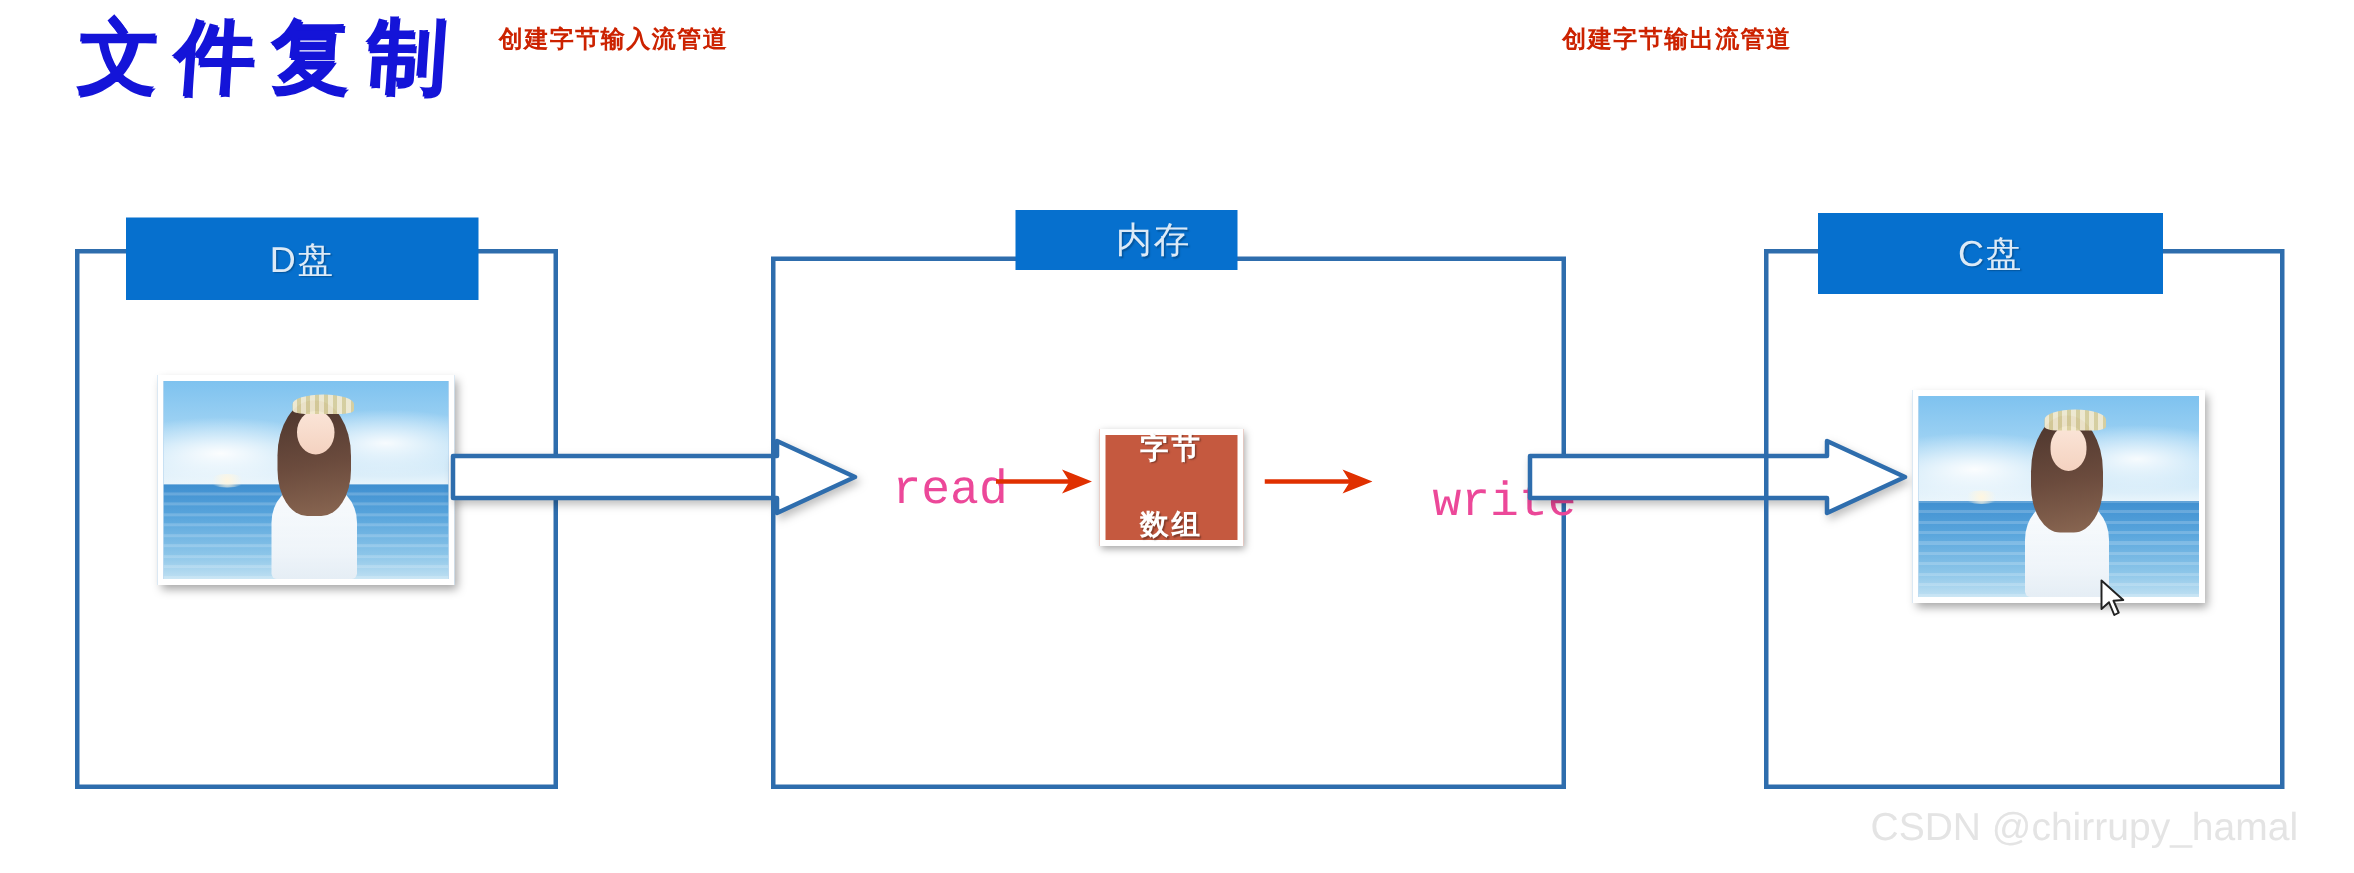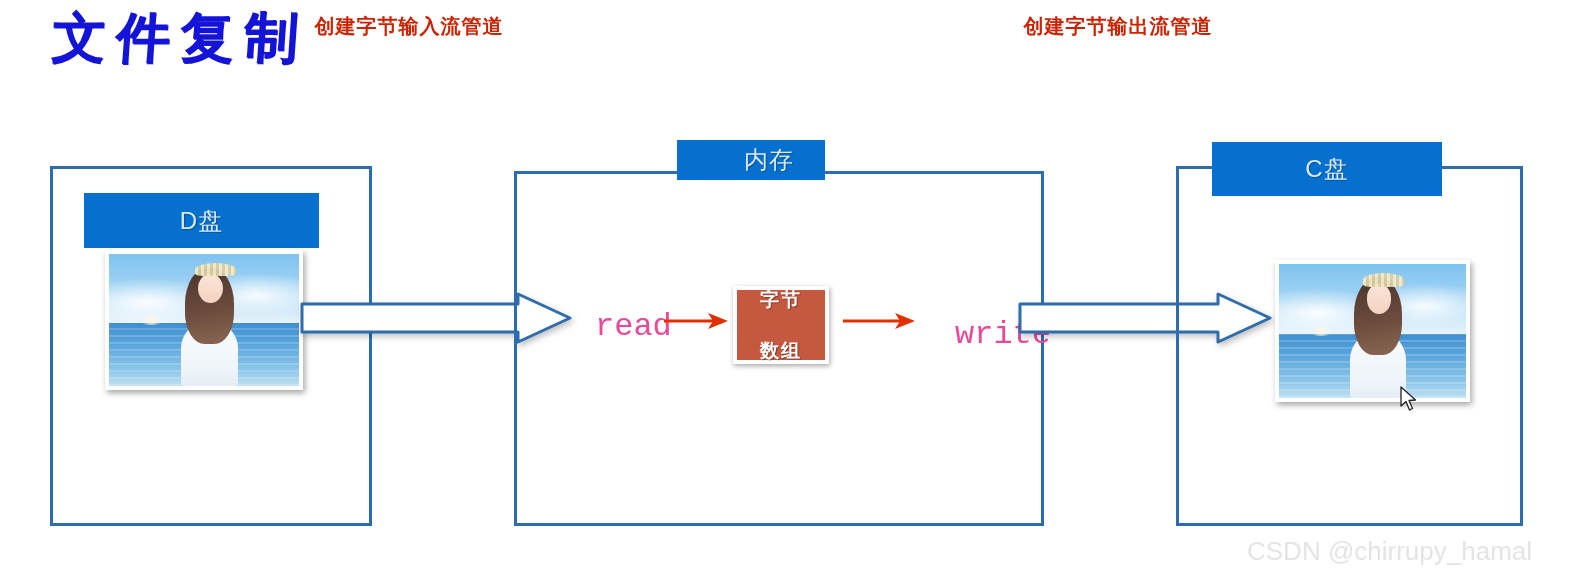--- a/index.html
+++ b/index.html
@@ -52,21 +52,21 @@
     color: #dceaf7;
     font-size: 24px;
     display: flex;
     align-items: center;
     justify-content: center;
     box-sizing: border-box;
     font-family: "Liberation Sans", "DejaVu Sans", sans-serif;
     letter-spacing: 1px;
     text-shadow: 1px 1px 1px rgba(0,0,0,0.25);
   }
-  .banner-d { left: 84px;   top: 145px; width: 235px; height: 55px; margin-top: 48px; }
+  .banner-d { left: 84px;   top: 145px; width: 235px; height: 55px; }
   .banner-m { left: 677px;  top: 140px; width: 148px; height: 40px; padding-left: 36px; }
   .banner-c { left: 1212px; top: 142px; width: 230px; height: 54px; }
 
   
   .photo {
     position: absolute;
     box-sizing: border-box;
     border: 4px solid #ffffff;
     box-shadow: 2px 3px 6px rgba(0,0,0,0.35);
     overflow: hidden;
@@ -126,21 +126,21 @@
   }
   .pipe-left  { left: 300px;  top: 292px; width: 272px; }
   .pipe-right { left: 1018px; top: 292px; width: 254px; }
   .pipe svg { display: block; width: 100%; height: 100%; }
   .pipe-label {
     position: absolute;
     top: 0; height: 52px;
     display: flex; align-items: center; justify-content: center;
     color: #cc2200;
     font-weight: 700;
-    font-size: 20px;
+    font-size: 16px;
     letter-spacing: 1px;
     font-family: "Liberation Sans", "DejaVu Sans", sans-serif;
     white-space: nowrap;
     pointer-events: none;
   }
   .pipe-label-left  { left: 300px;  width: 218px; }
   .pipe-label-right { left: 1018px; width: 200px; }
 
   
   .mono-label {

